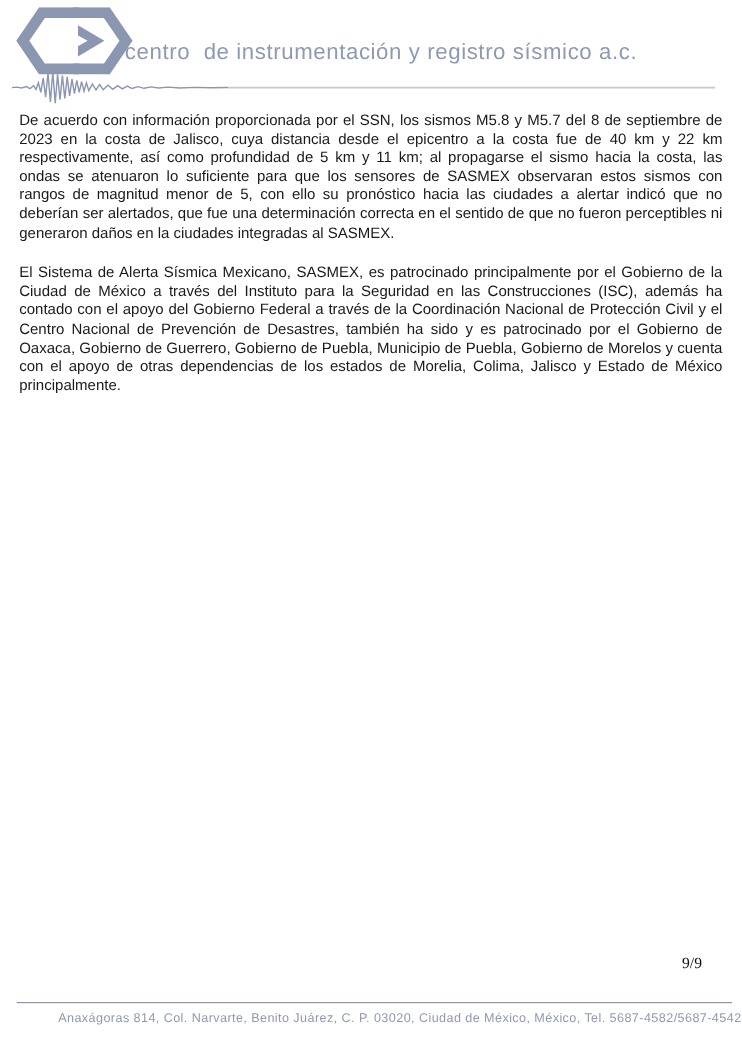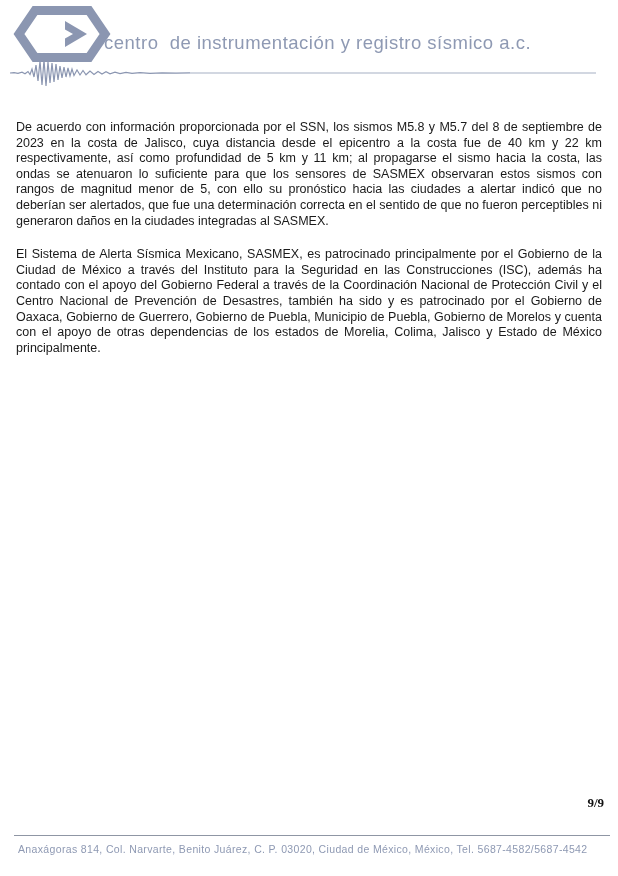--- a/index.html
+++ b/index.html
@@ -18,38 +18,38 @@
     color:#8e99b3;white-space:pre;
   }
   .waveform{position:absolute;left:8px;top:58px;width:600px;height:30px;}
   
   .content{position:absolute;left:16px;right:16px;top:89px;color:#1a1a1a;}
   .section-heading{
     font-size:13px;font-weight:bold;line-height:15px;margin:0;
   }
   .section-body{
     font-size:12.5px;line-height:15.6px;text-align:justify;
-    margin:31px 0 0 0;
+    margin:4px 0 0 0;
   }
   .section + .section .section-heading{margin-top:24px;}
   .section + .section .section-body{margin-top:18px;}
   
   .page-number{
-    position:absolute;right:14px;top:795px;
-    font-family:"Liberation Serif",serif;font-weight:bold;font-size:13px;
+    position:absolute;right:33px;top:795px;
+    font-family:"Liberation Serif",serif;font-weight:normal;font-size:13px;
     color:#111111;
   }
   
   .footer-rule{
     position:absolute;left:14px;right:8px;top:835px;height:0;
     border-top:1px solid #8f96a4;
   }
   .footer-address{
-    position:absolute;left:18px;right:0;top:843px;
-    text-align:left;
+    position:absolute;left:4px;right:0;top:843px;
+    text-align:right;
     font-size:10.5px;letter-spacing:.35px;
     color:#8e99b3;white-space:nowrap;
   }
 </style>
 </head>
 <body>
 
 <div class="page">
 
   <div class="logo">

